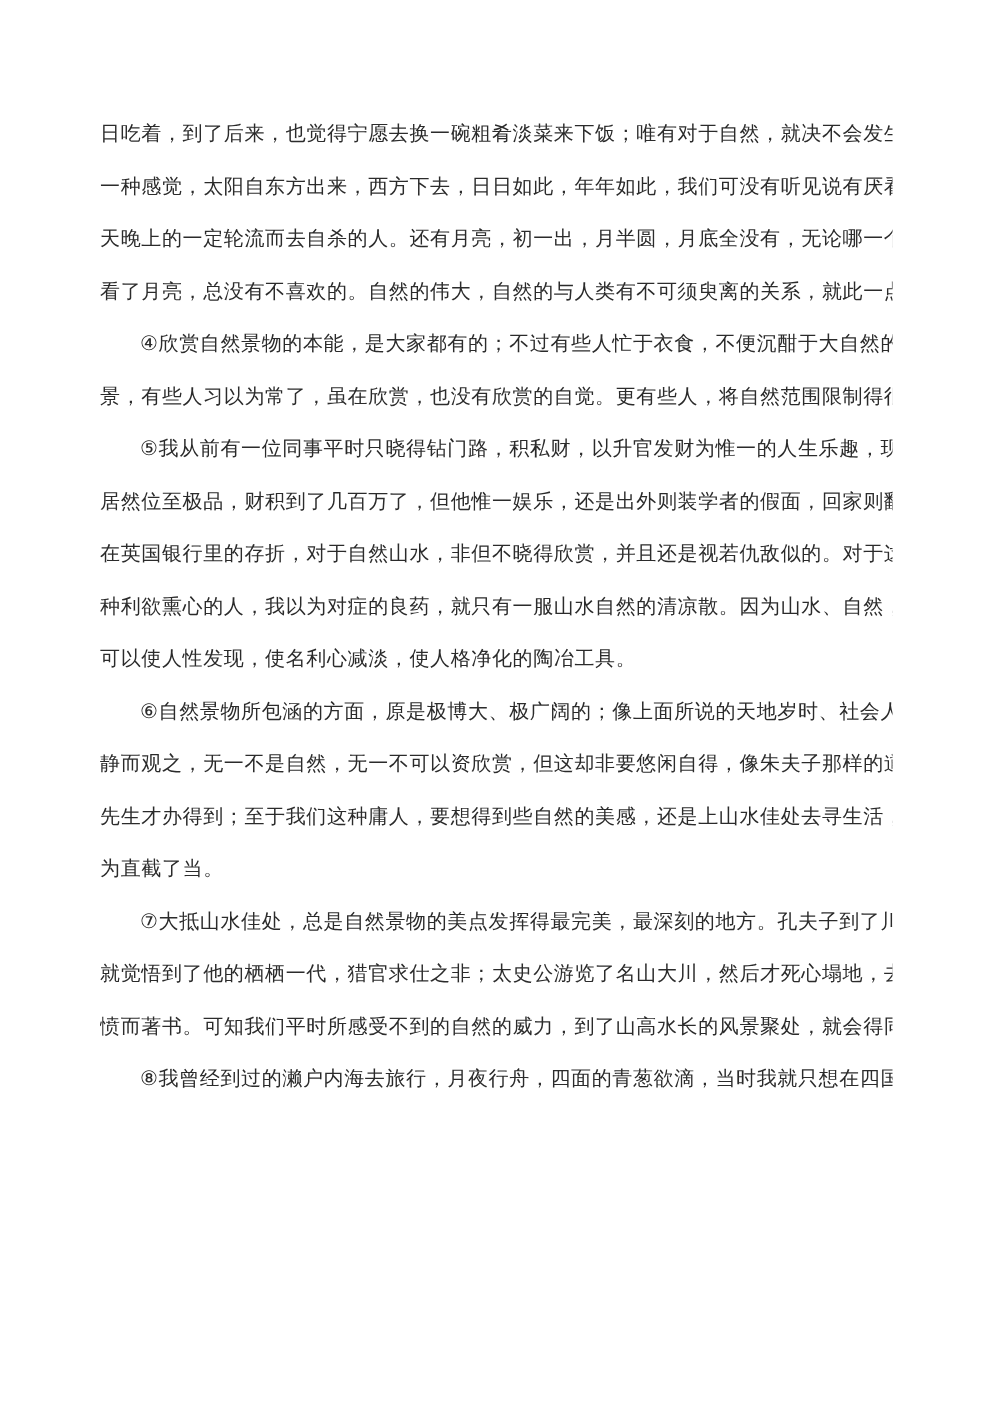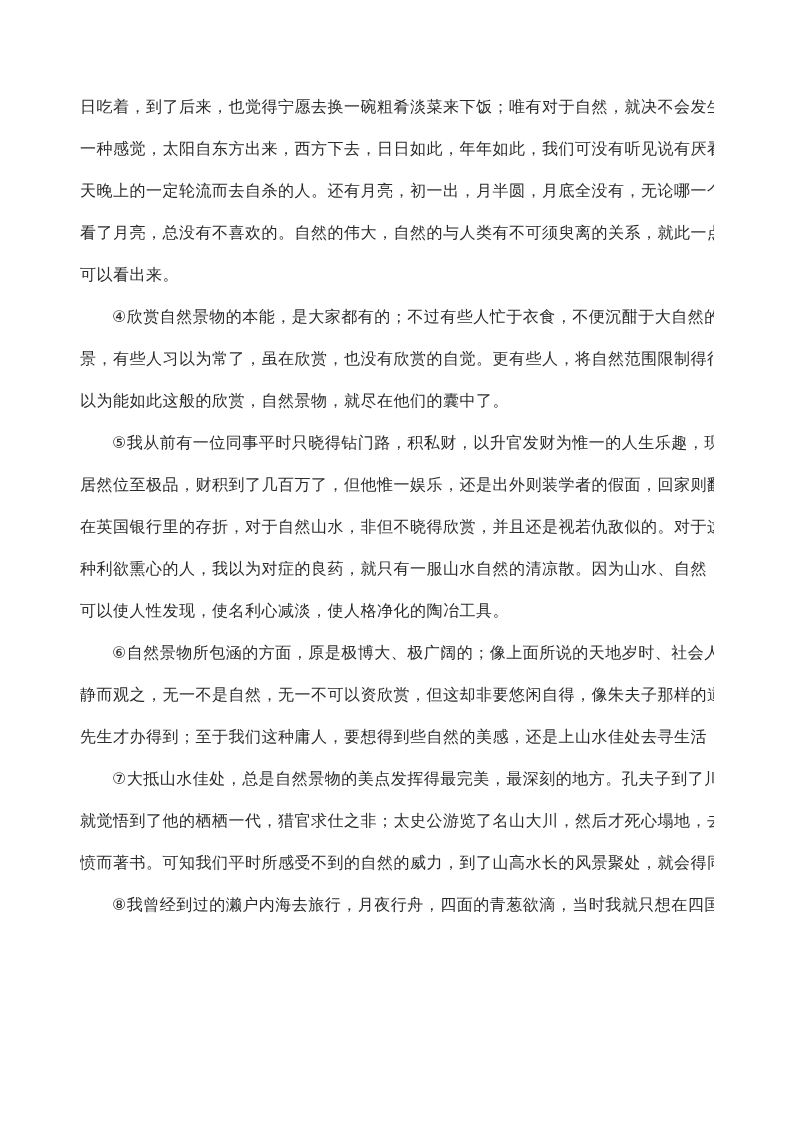--- a/index.html
+++ b/index.html
@@ -44,41 +44,40 @@
 <body>
 
 <div class="page">
   <div class="content">
 
     <p class="para">
       <span class="line">日吃着，到了后来，也觉得宁愿去换一碗粗肴淡菜来下饭；唯有对于自然，就决不会发生这</span>
       <span class="line">一种感觉，太阳自东方出来，西方下去，日日如此，年年如此，我们可没有听见说有厌看白</span>
       <span class="line">天晚上的一定轮流而去自杀的人。还有月亮，初一出，月半圆，月底全没有，无论哪一个人，</span>
       <span class="line">看了月亮，总没有不喜欢的。自然的伟大，自然的与人类有不可须臾离的关系，就此一点也</span>
-      <span class="line">可以看出来。</span>
     </p>
 
     <p class="para">
       <span class="line first-indent">④欣赏自然景物的本能，是大家都有的；不过有些人忙于衣食，不便沉酣于大自然的美</span>
       <span class="line">景，有些人习以为常了，虽在欣赏，也没有欣赏的自觉。更有些人，将自然范围限制得很小，</span>
-      <span class="line">以为能如此这般的欣赏，自然景物，就尽在他们的囊中了。</span>
     </p>
 
     <p class="para">
       <span class="line first-indent">⑤我从前有一位同事平时只晓得钻门路，积私财，以升官发财为惟一的人生乐趣，现在</span>
       <span class="line">居然位至极品，财积到了几百万了，但他惟一娱乐，还是出外则装学者的假面，回家则翻弄</span>
       <span class="line">在英国银行里的存折，对于自然山水，非但不晓得欣赏，并且还是视若仇敌似的。对于这一</span>
       <span class="line">种利欲熏心的人，我以为对症的良药，就只有一服山水自然的清凉散。因为山水、自然，是</span>
       <span class="line">可以使人性发现，使名利心减淡，使人格净化的陶冶工具。</span>
     </p>
 
     <p class="para">
       <span class="line first-indent">⑥自然景物所包涵的方面，原是极博大、极广阔的；像上面所说的天地岁时、社会人事，</span>
       <span class="line">静而观之，无一不是自然，无一不可以资欣赏，但这却非要悠闲自得，像朱夫子那样的道学</span>
       <span class="line">先生才办得到；至于我们这种庸人，要想得到些自然的美感，还是上山水佳处去寻生活，较</span>
+      <span class="line">为直截了当。</span>
     </p>
 
     <p class="para">
       <span class="line first-indent">⑦大抵山水佳处，总是自然景物的美点发挥得最完美，最深刻的地方。孔夫子到了川上，</span>
       <span class="line">就觉悟到了他的栖栖一代，猎官求仕之非；太史公游览了名山大川，然后才死心塌地，去发</span>
       <span class="line">愤而著书。可知我们平时所感受不到的自然的威力，到了山高水长的风景聚处，就会得同电</span>
     </p>
 
     <p class="para">
       <span class="line first-indent">⑧我曾经到过的濑户内海去旅行，月夜行舟，四面的青葱欲滴，当时我就只想在四国的</span>

